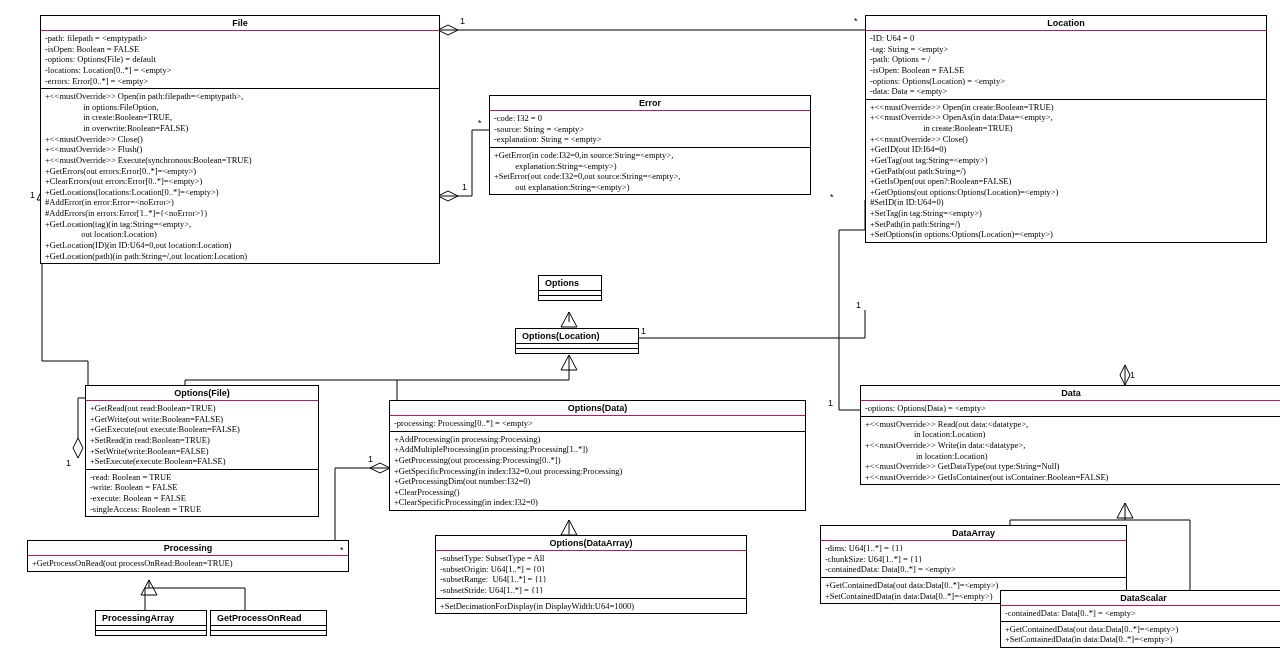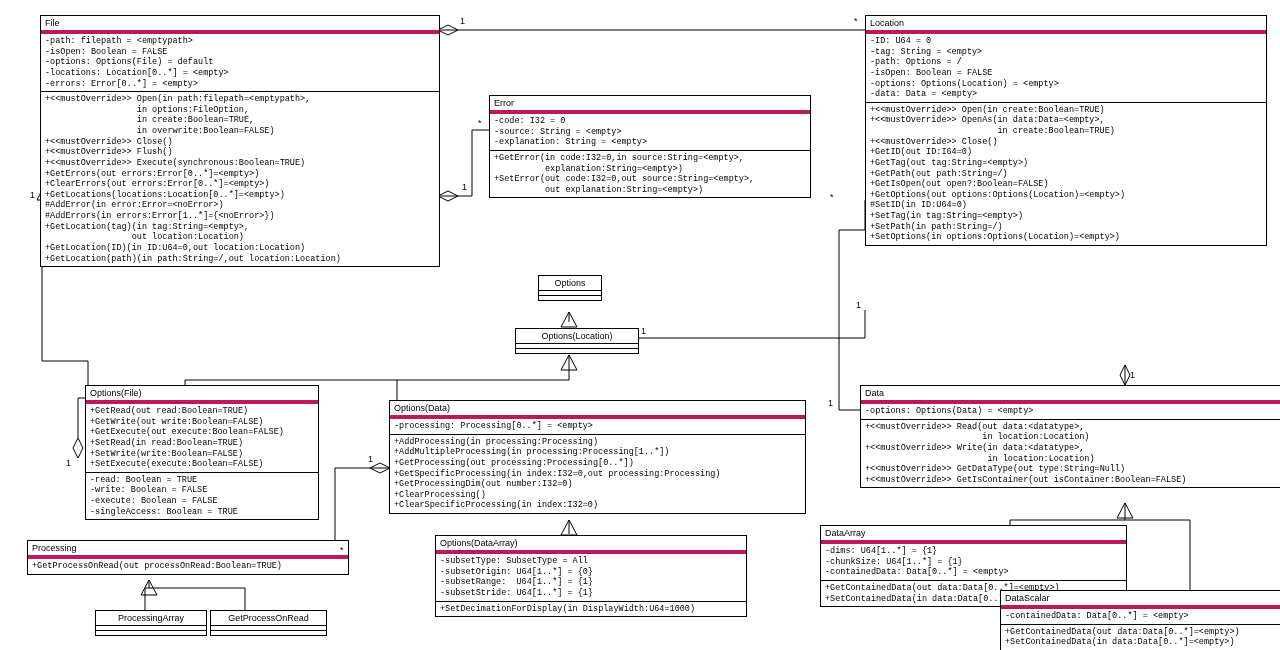--- a/index.html
+++ b/index.html
@@ -1,23 +1,23 @@
 <!DOCTYPE html>
 <html><head>
 <meta charset="utf-8">
 <style>
 body{margin:0;padding:10px;font-family:sans-serif;font-size:9px;background:#fff}
 .canvas{position:relative;width:1280px;height:650px}
 .cls{position:absolute;border:1px solid #000;background:#fff}
-.cls .nm{text-align:left;font-weight:normal;border-bottom:4px solid #be185d;padding:2px 4px}
-.cls .sec{border-bottom:1px solid #000;padding:2px 4px;font-family:Liberation Mono, monospace;font-size:8.5px;white-space:pre}
+.cls .nm{text-align:center;font-weight:bold;border-bottom:1px solid #be185d;padding:2px 4px}
+.cls .sec{border-bottom:1px solid #000;padding:2px 4px;font-family:Liberation Serif, serif;font-size:8.5px;white-space:pre}
 .cls .sec:last-child{border-bottom:none}
 .cls .sec div{line-height:1.25}
 .sm{position:absolute;border:1px solid #000;background:#fff}
-.sm .t{text-align:center;font-weight:normal;padding:2px 6px}
+.sm .t{font-weight:bold;padding:2px 6px}
 .sm .b{border-top:1px solid #000;height:4px}
 svg.conn{position:absolute;top:0;left:0;width:1280px;height:650px;pointer-events:none}
 .l{stroke:#000;fill:none;stroke-width:1}
 .mult{position:absolute;font-size:9px;font-family:sans-serif}
 </style>
 </head>
 <body>
 
 <div class="canvas">
 <svg class="conn">

